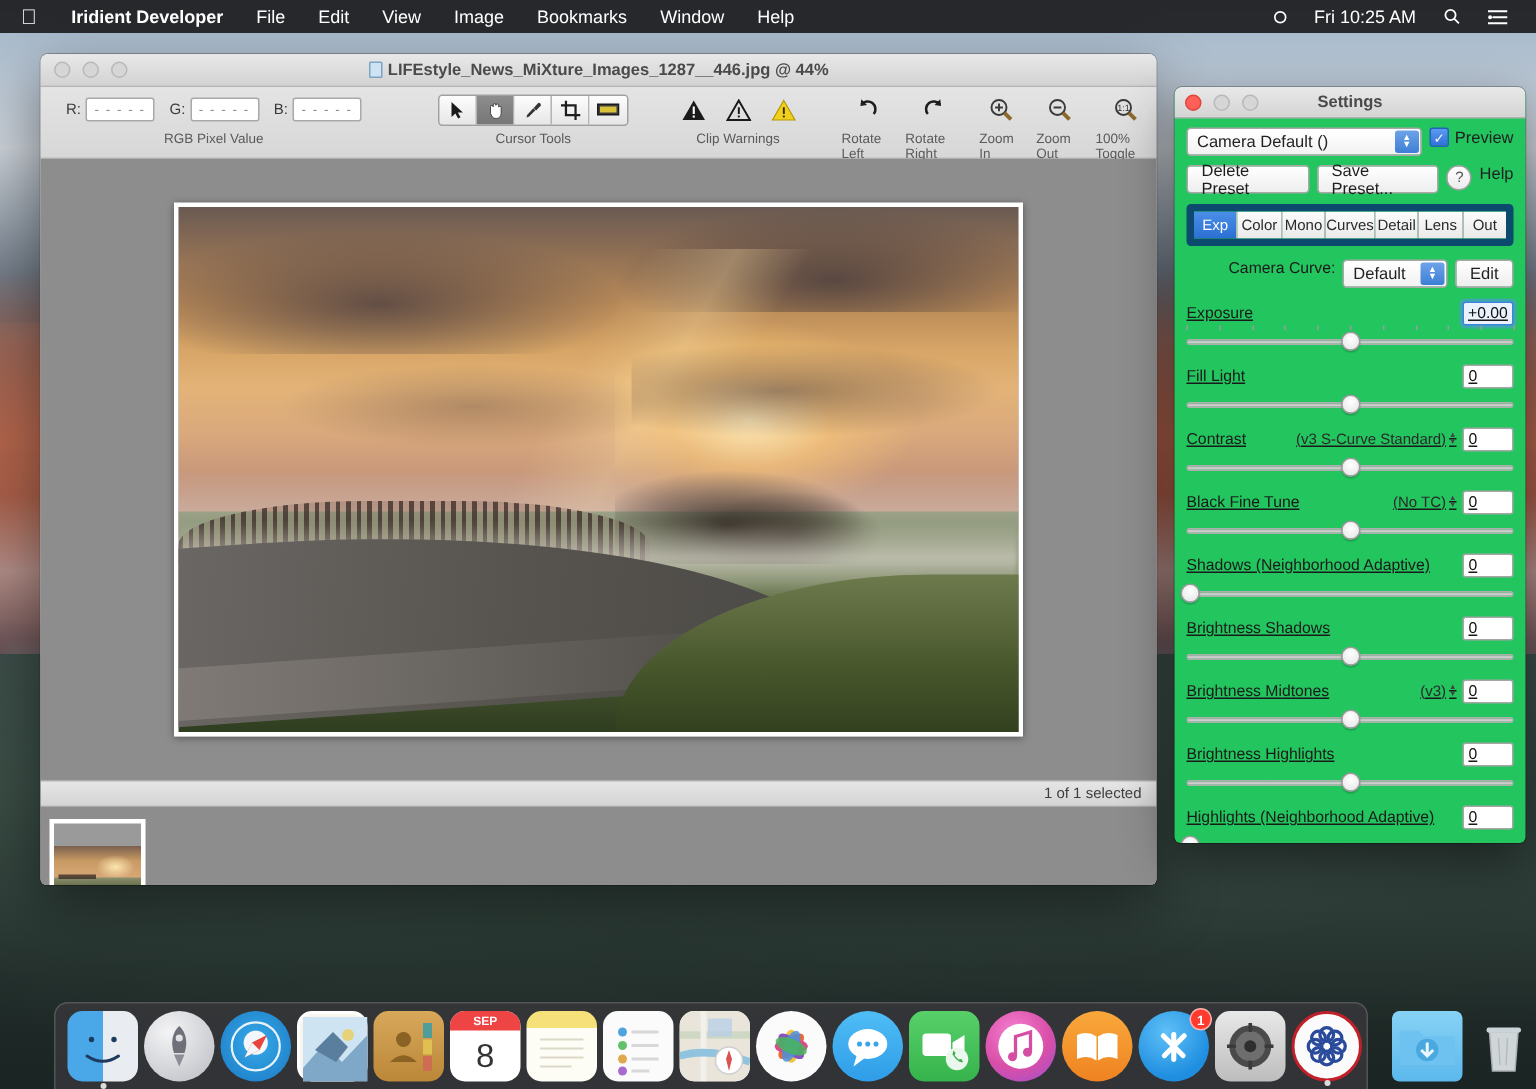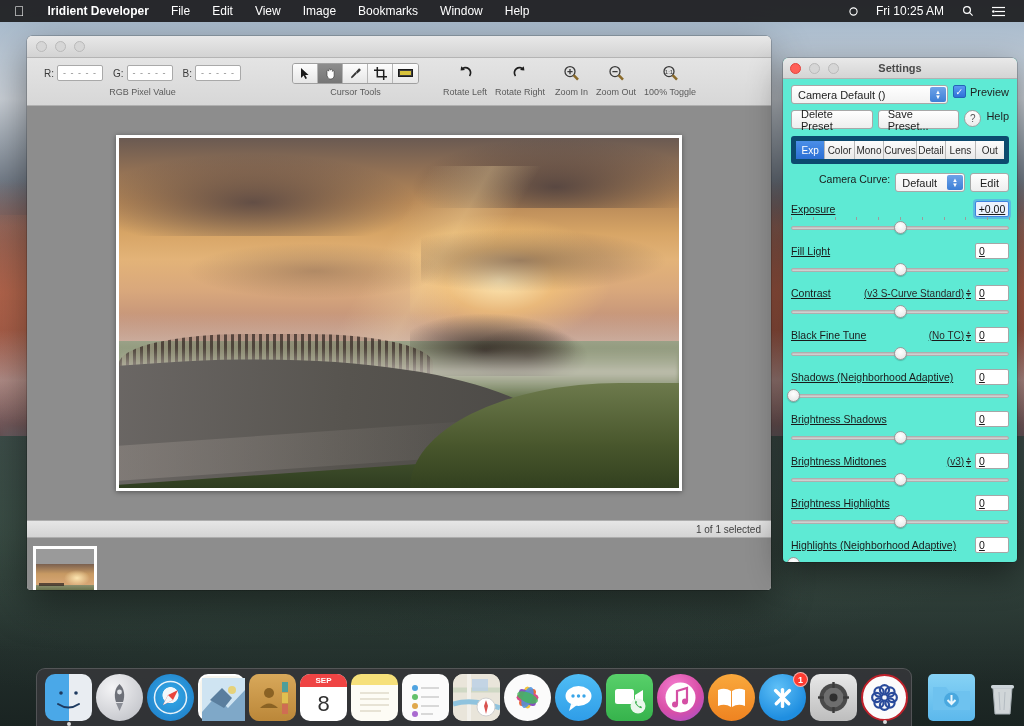--- a/index.html
+++ b/index.html
@@ -206,21 +206,21 @@
   .t-grd{ position:absolute; left:0; bottom:0; width:100%; height:42%;
     background:linear-gradient(180deg,#8a8f6e,#4d5a30 60%,#34401f); }
   .t-road{ position:absolute; left:-6%; bottom:0; width:80%; height:26%;
     background:#5a5753; border-radius:0 80% 0 0/0 100% 0 0; transform:skewY(-4deg); }
   .t-trees{ position:absolute; left:6%; top:52%; width:42%; height:10%;
     background:rgba(58,46,40,.8); }
 
   
   #settings{
     position:absolute; left:783px; top:58px; width:234px; height:504px;
-    background:#5eead4;
+    background:#22c55e;
     border-radius:5px 5px 4px 4px;
     box-shadow:0 12px 34px rgba(0,0,0,.45), 0 0 0 .5px rgba(0,0,0,.35);
     overflow:hidden;
     z-index:200;
   }
   .s-title{
     height:21px; background:linear-gradient(180deg,#e9e9e9,#d4d4d4);
     border-bottom:1px solid #b2b2b2; position:relative;
     display:flex; align-items:center;
   }
@@ -377,20 +377,24 @@
 </div>
 
 <div id="mainwin">
 
   <div class="titlebar">
     <div class="tl-lights">
       <div class="tl inactive"></div>
       <div class="tl inactive"></div>
       <div class="tl inactive"></div>
     </div>
+    <div class="tl-title">
+      <span class="doc-ic"></span>
+      <span>LIFEstyle_News_MiXture_Images_1287__446.jpg @ 44%</span>
+    </div>
   </div>
 
   <div class="toolbar">
 
     <div class="tgroup" style="margin-left:12px;">
       <div class="trow">
         <div class="rgbfield">
           <span>R:</span>
           <div class="rgbbox">- - - - -</div>
         </div>
@@ -435,20 +439,46 @@
             <svg width="15" height="10" viewBox="0 0 15 10">
                 <rect x=".5" y="1.5" width="14" height="7" fill="#3e3e3e" stroke="#1a1a1a"></rect>
                 <rect x="2" y="3" width="11" height="4" fill="#d8c23a"></rect>
               </svg>
           </div>
         </div>
       </div>
       <div class="tlabel">Cursor Tools</div>
     </div>
 
+    <div class="tgroup" style="margin-left:28px;">
+      <div class="trow">
+        <div class="iconbtn">
+          <svg width="17" height="15" viewBox="0 0 17 15">
+              <path d="M8.5 1 L16 14 H1 Z" fill="#1a1a1a"></path>
+              <rect x="7.8" y="5" width="1.4" height="5" fill="#fff"></rect>
+              <rect x="7.8" y="11" width="1.4" height="1.4" fill="#fff"></rect>
+            </svg>
+        </div>
+        <div class="iconbtn">
+          <svg width="17" height="15" viewBox="0 0 17 15">
+              <path d="M8.5 1 L16 14 H1 Z" fill="none" stroke="#1a1a1a" stroke-width="1.3"></path>
+              <rect x="7.9" y="5.5" width="1.3" height="4.5" fill="#1a1a1a"></rect>
+              <rect x="7.9" y="11" width="1.3" height="1.3" fill="#1a1a1a"></rect>
+            </svg>
+        </div>
+        <div class="iconbtn">
+          <svg width="17" height="15" viewBox="0 0 17 15">
+              <path d="M8.5 1 L16 14 H1 Z" fill="#f2cf1f" stroke="#b59a00" stroke-width=".8"></path>
+              <rect x="7.9" y="5.5" width="1.3" height="4.5" fill="#3a3000"></rect>
+              <rect x="7.9" y="11" width="1.3" height="1.3" fill="#3a3000"></rect>
+            </svg>
+        </div>
+      </div>
+      <div class="tlabel">Clip Warnings</div>
+    </div>
 
     <div class="tgroup" style="margin-left:24px;">
       <div class="trow">
           <div class="iconbtn">
         <svg width="16" height="16" viewBox="0 0 16 16">
               <path d="M12.5 11 A5 5 0 1 0 4.4 4.6" fill="none" stroke="#1e1e1e" stroke-width="1.7"></path>
               <path d="M4.2 1.2 L3.6 5.6 L8 5" fill="#1e1e1e"></path>
             </svg>
       </div>
         </div>

